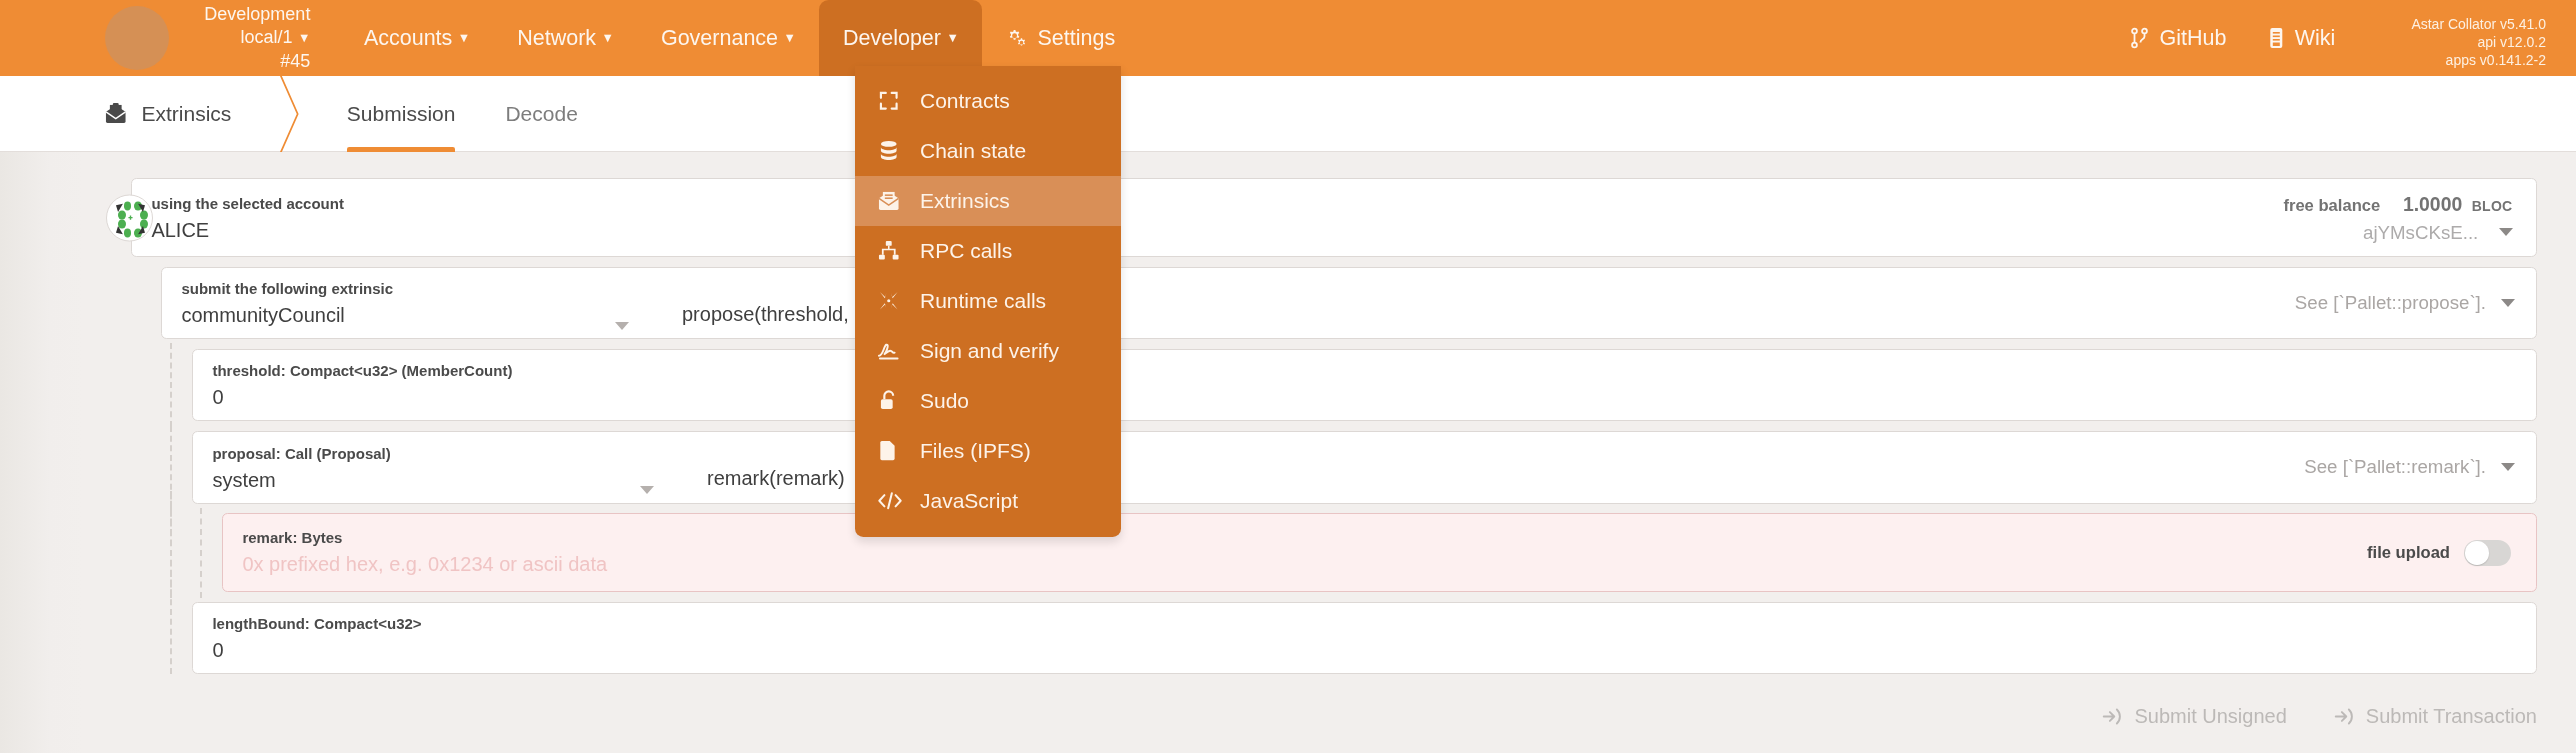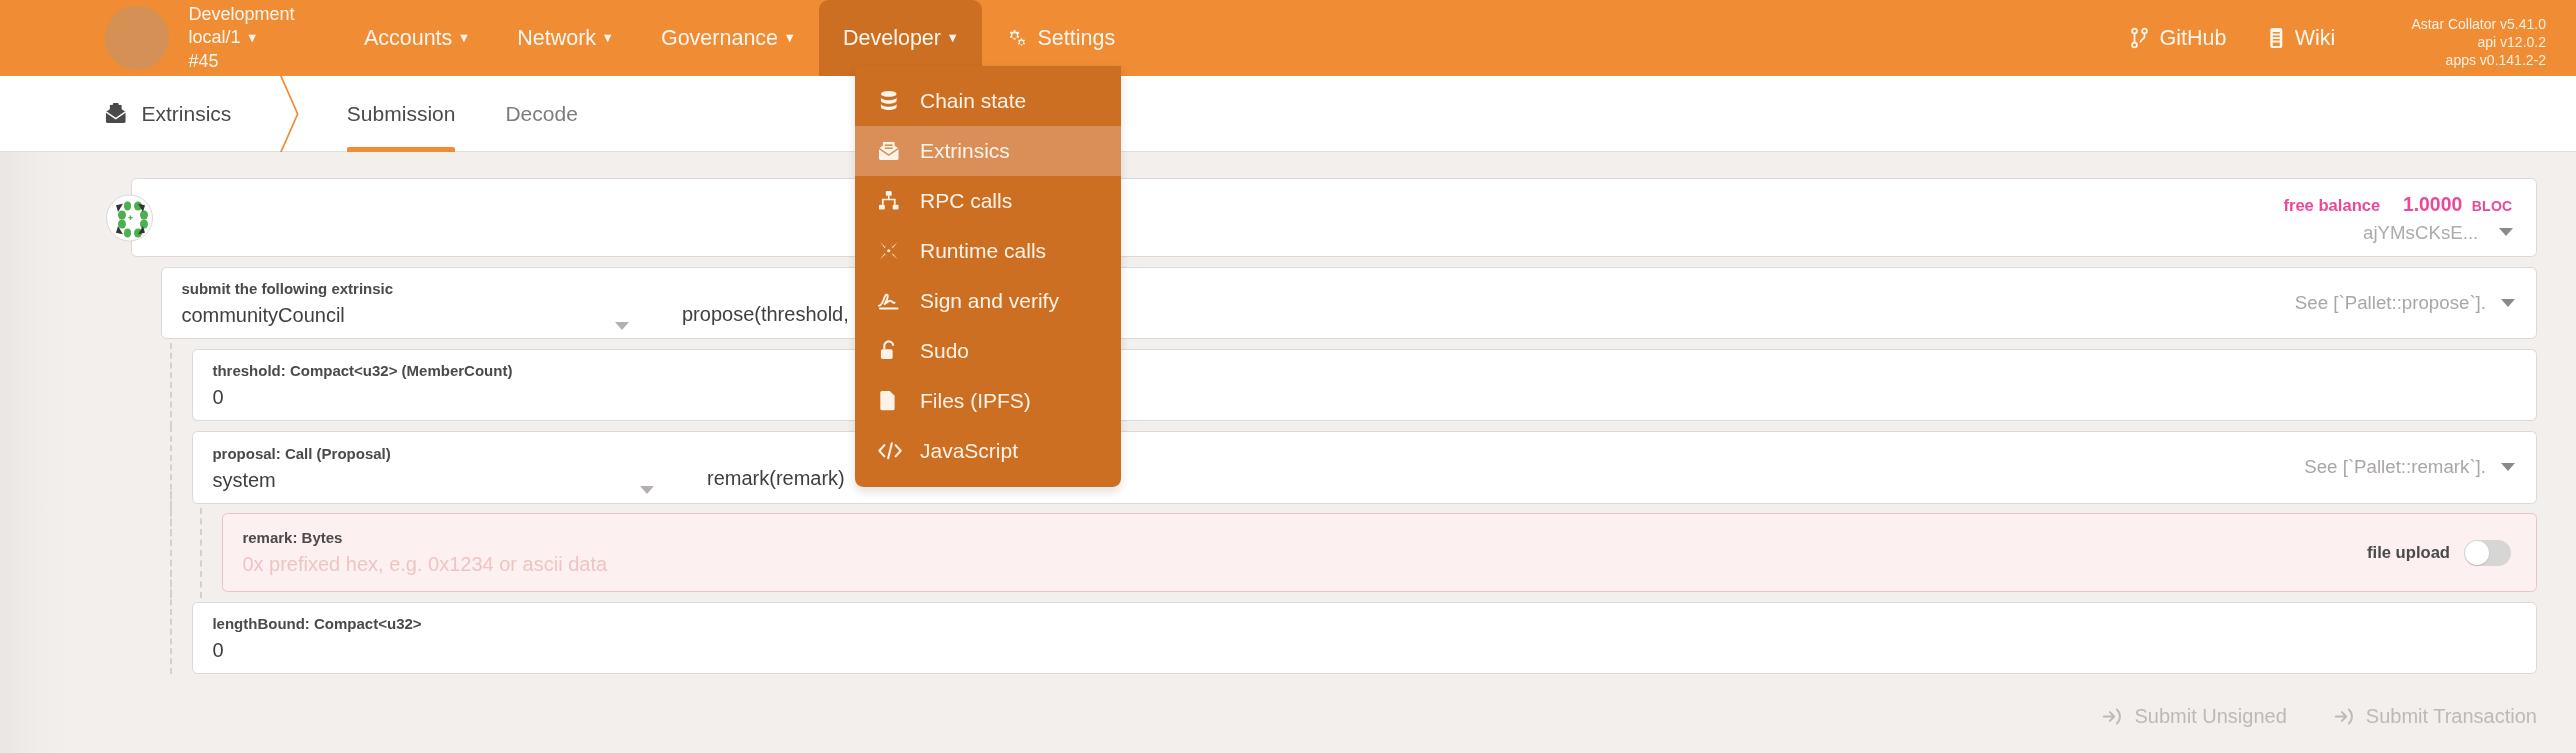--- a/index.html
+++ b/index.html
@@ -29,20 +29,21 @@
     width: 64px; height: 64px;
     border-radius: 50%;
     background: #d59055;
     flex: 0 0 auto;
   }
   .chain-text {
     margin-left: 19.4px;
     color: #fdf6ef;
     font-size: 18px;
     line-height: 23px;
+    text-align: right;
     min-width: 122px;
   }
   .chain-text .l1 { font-weight: 400; }
   .chain-text .l2 { font-weight: 400; }
   .chain-text .l3 { font-weight: 400; }
   .caret { display: inline-block; margin-left: 5.5px; font-size: 12.5px; vertical-align: 1.4px; }
 
   .nav-items { display: flex; align-items: flex-start; height: 76px; margin-left: 30px; }
   .nav-item {
     display: flex; align-items: center;
@@ -240,21 +241,21 @@
   }
 
   .grow { flex: 1; }
 
   .bal-box {
     margin-left: auto;
     text-align: right;
     padding: 14px 23.5px 12.5px 0;
     display: flex; flex-direction: column; justify-content: center;
   }
-  .bal-line1 { font-size: 16.6px; color: #ec4899; font-weight: bold; white-space: nowrap; }
+  .bal-line1 { font-size: 16.6px; color: #737373; font-weight: bold; white-space: nowrap; }
   .bal-line1 .amt { margin-left: 18px; font-size: 19.4px; }
   .bal-line1 .unit { font-size: 14px; margin-left: 4.8px; font-weight: bold; letter-spacing: 0.3px;}
   .bal-line2 { font-size: 18.7px; color: #adabab; margin-top: 5.5px; white-space: nowrap; }
   .bal-line2 .arrow2 {
     display: inline-block; margin-left: 15px;
     width: 0; height: 0;
     border-left: 7.6px solid transparent;
     border-right: 7.6px solid transparent;
     border-top: 8.3px solid #8c8987;
     vertical-align: 2.8px;
@@ -410,20 +411,28 @@
     </div>
     <div class="versions">
       <div>Astar Collator v5.41.0</div>
       <div>api v12.0.2</div>
       <div>apps v0.141.2-2</div>
     </div>
   </div>
 
   <div class="dropdown">
 
+    <div class="dd-item">
+      <span class="dd-ic">
+        <svg width="23.5" height="23.5" viewBox="0 0 24 24" fill="none" stroke="#fdf3e9" stroke-width="2.2" stroke-linecap="round">
+          <path d="M4 9V4h5M20 9V4h-5M4 15v5h5M20 15v5h-5"></path>
+        </svg>
+      </span>
+      <span>Contracts</span>
+    </div>
 
     <div class="dd-item">
       <span class="dd-ic">
         <svg width="23.5" height="23.5" viewBox="0 0 24 24" fill="#fdf3e9">
           <ellipse cx="12" cy="5" rx="8" ry="3"></ellipse>
           <path d="M4 8.5c0 1.7 3.6 3 8 3s8-1.3 8-3V12c0 1.7-3.6 3-8 3s-8-1.3-8-3z"></path>
           <path d="M4 15c0 1.7 3.6 3 8 3s8-1.3 8-3v3.5c0 1.7-3.6 3-8 3s-8-1.3-8-3z"></path>
         </svg>
       </span>
       <span>Chain state</span>
@@ -557,20 +566,24 @@
           <svg style="position:absolute;left:0;top:0" width="47" height="47" viewBox="0 0 68 68">
             <path d="M13 14 L23 12 L16 24 Z" fill="#333"></path>
             <path d="M55 14 L45 12 L52 24 Z" fill="#333"></path>
             <path d="M13 54 L23 56 L16 44 Z" fill="#333"></path>
             <path d="M55 54 L45 56 L52 44 Z" fill="#333"></path>
             <path d="M31 31 h2 v-2 h2 v2 h2 v2 h-2 v2 h-2 v-2 h-2 z" fill="#4caf50"></path>
           </svg>
         </div>
       </div>
       <div class="card">
+        <div class="field">
+          <div class="flabel">using the selected account</div>
+          <div class="fvalue">ALICE</div>
+        </div>
         <div class="grow"></div>
         <div class="bal-box">
           <div class="bal-line1">
             <span>free balance</span>
             <span class="amt">1.0000</span>
             <span class="unit">BLOC</span>
           </div>
           <div class="bal-line2">
             <span>ajYMsCKsE...</span>
             <span class="arrow2"></span>

